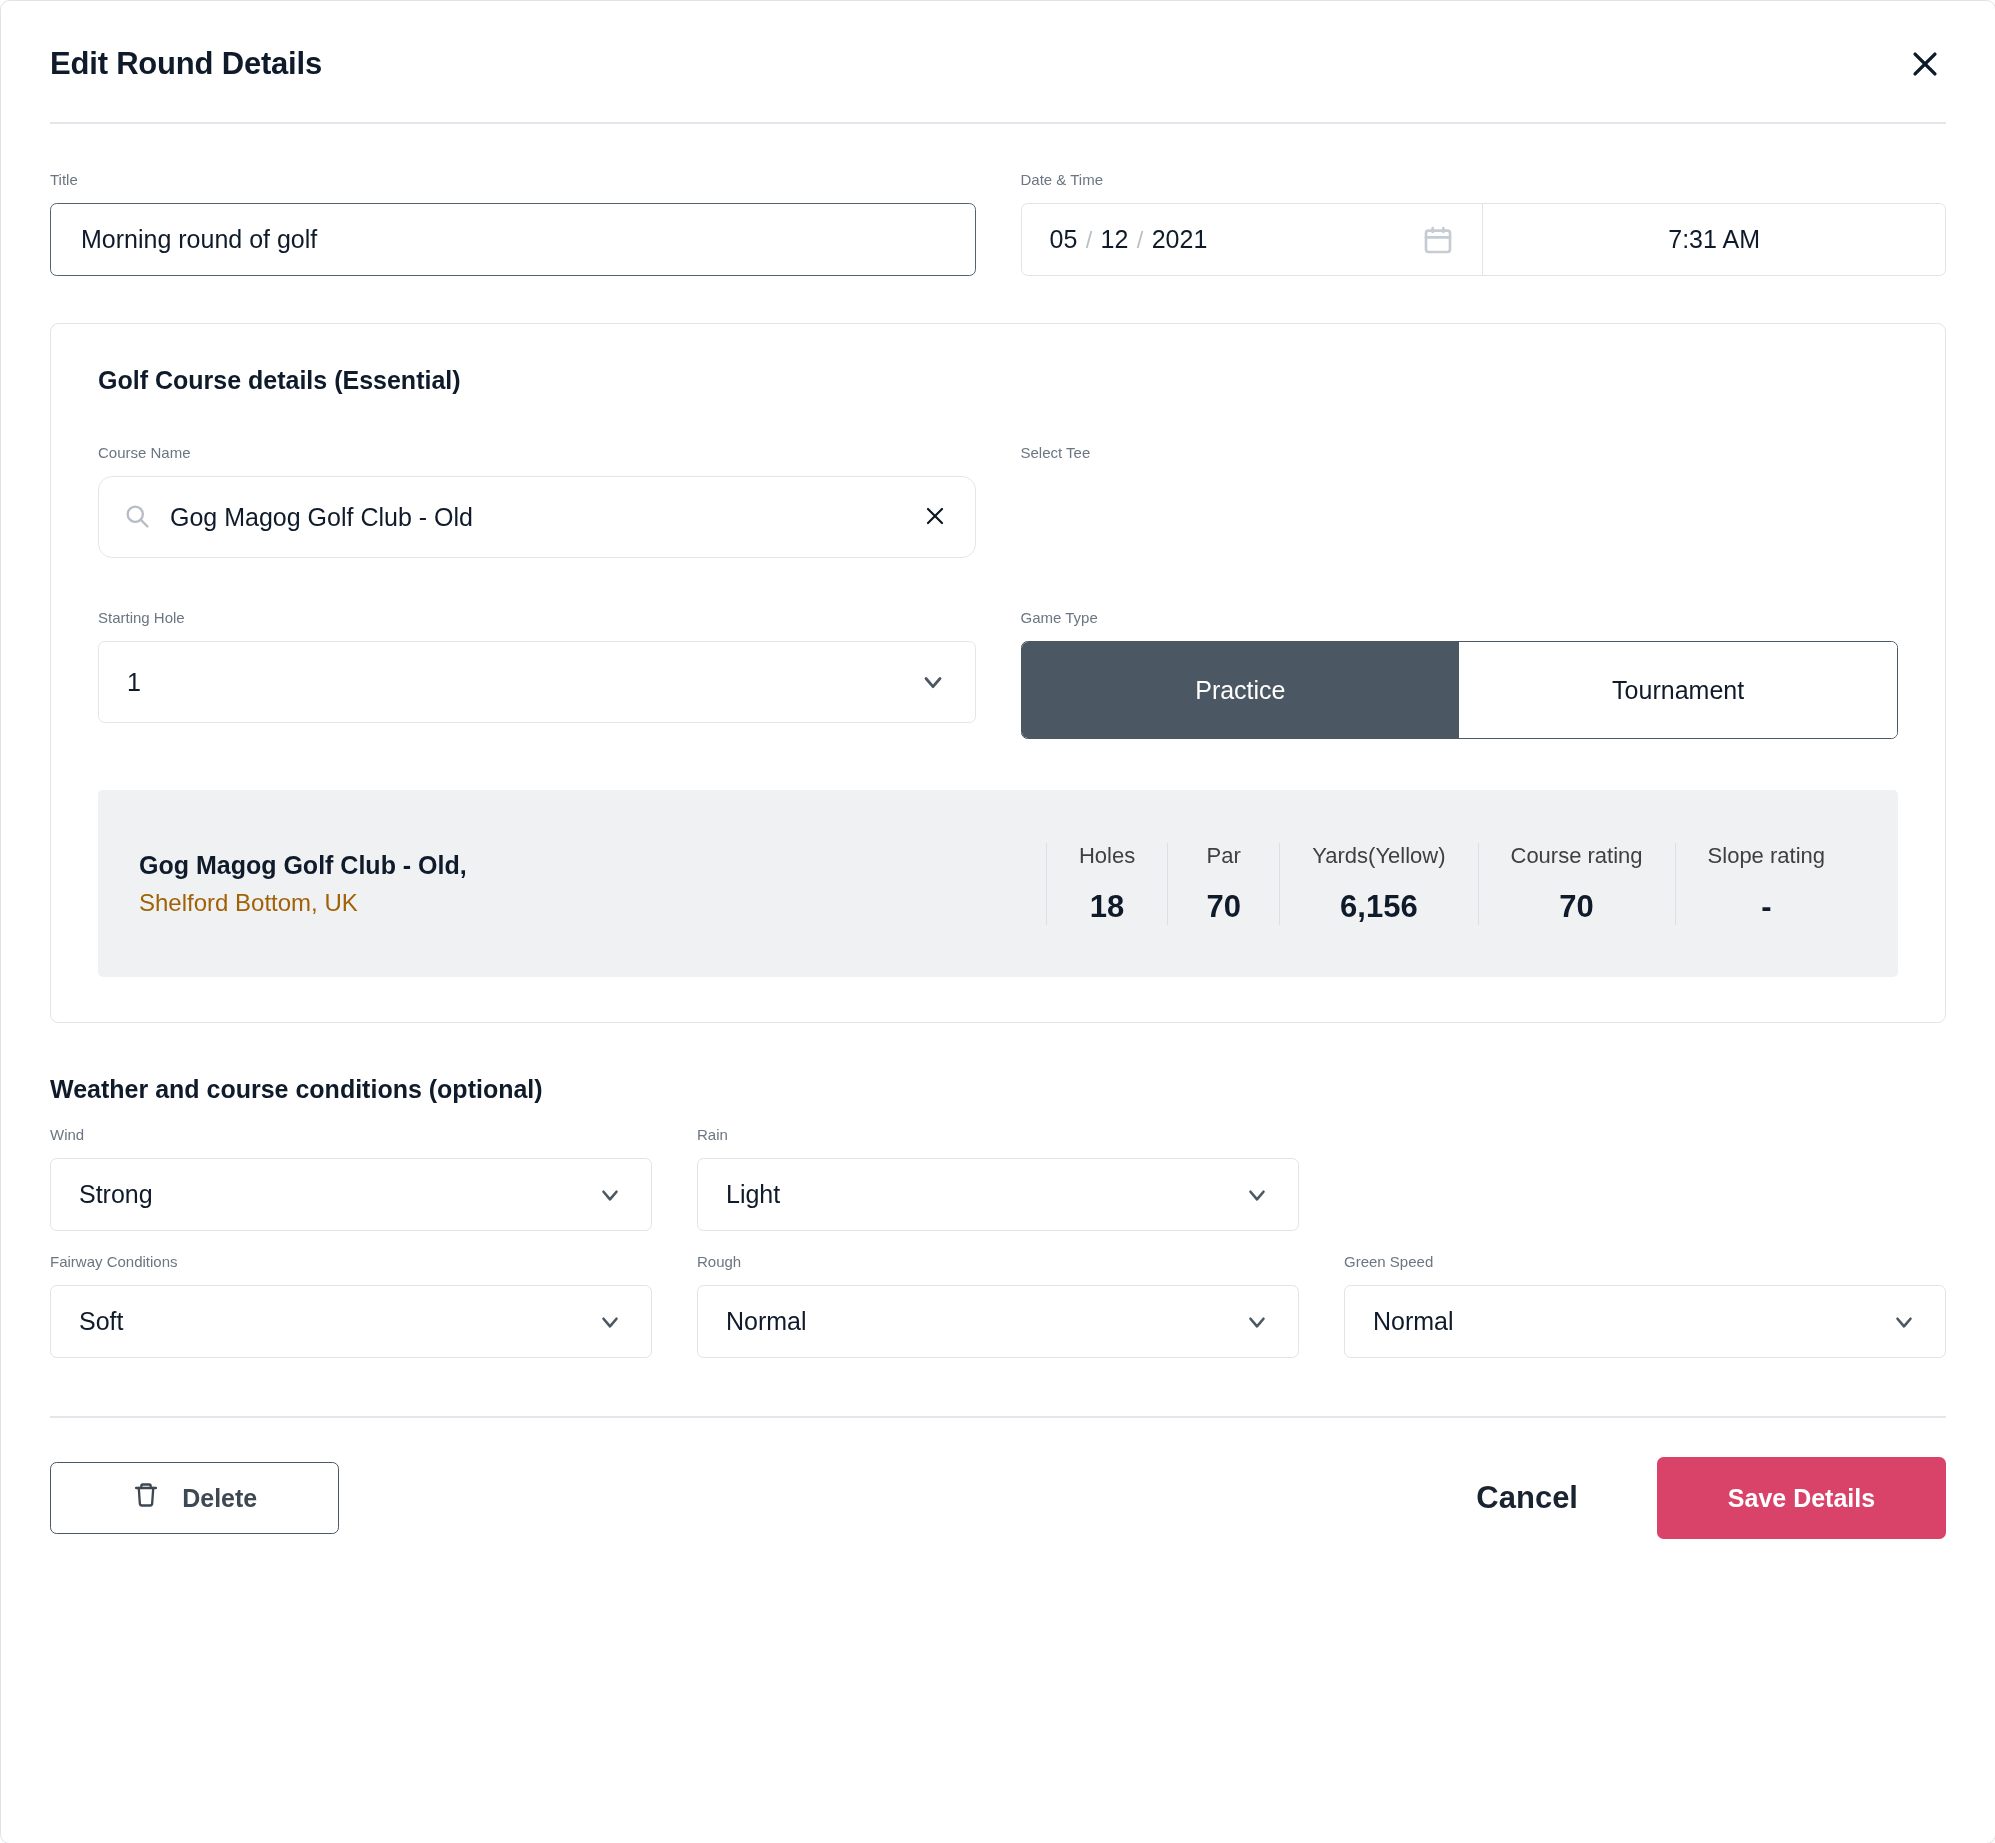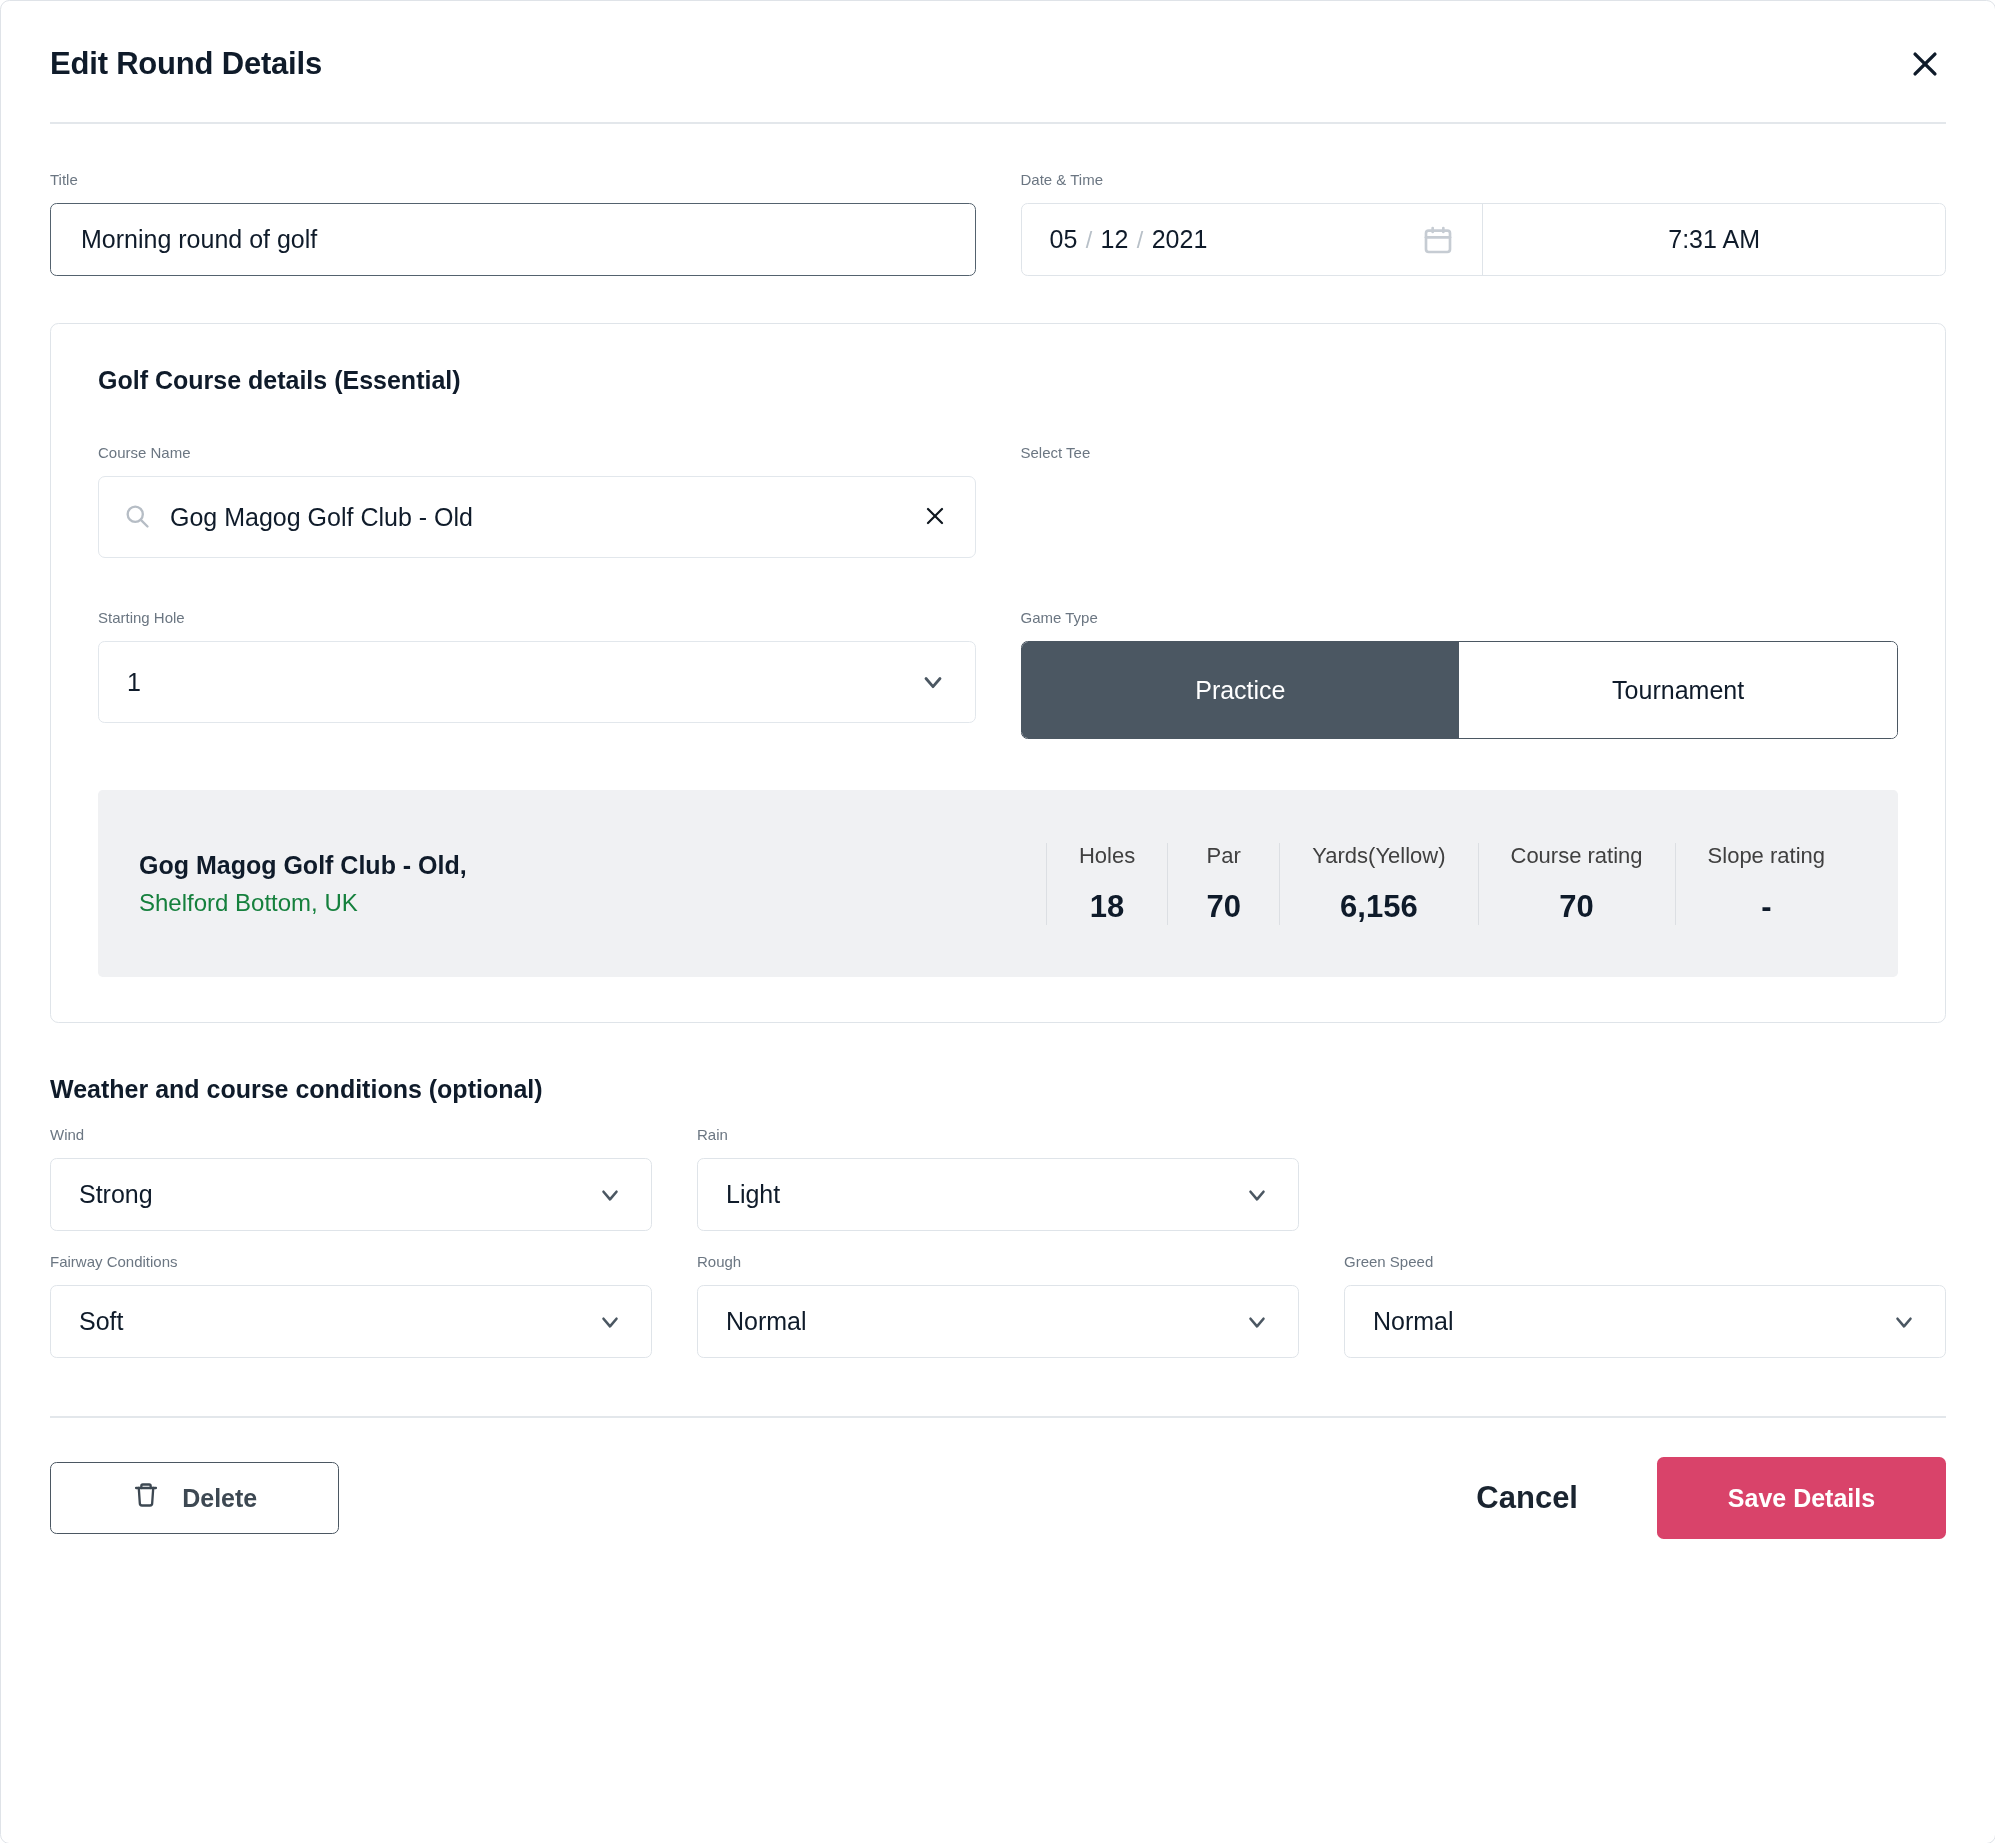--- a/index.html
+++ b/index.html
@@ -137,21 +137,21 @@
   .card-row {
     display: flex;
     gap: 45px;
   }
   .card-col-l { width: 881px; }
   .card-col-r { width: 881px; }
 
   .search-box {
     height: 82px;
     border: 1.9px solid #e2e7ec;
-    border-radius: 7px;
+    border-radius: 14px;
     background: #fff;
     display: flex;
     align-items: center;
     padding: 0 28px 0 24px;
     gap: 19px;
   }
   .search-box .sv { font-size: 25px; color: #0f1b2a; flex: 1; }
 
   .select-box {
     height: 82px;
@@ -201,21 +201,21 @@
     padding: 45px 41px;
     min-height: 187px;
   }
   .info-name-block { flex: 1 1 auto; padding-right: 28px; }
   .info-course {
     font-size: 25px;
     font-weight: bold;
     color: #0f1b2a;
     margin-bottom: 9.4px;
   }
-  .info-loc { font-size: 24px; color: #15803d; }
+  .info-loc { font-size: 24px; color: #a16207; }
 
   .stat {
     padding: 0 32px;
     border-left: 1.9px solid #dcdfe3;
     text-align: center;
     min-width: 112px;
   }
   .stat-label {
     font-size: 22px;
     color: #404040;

